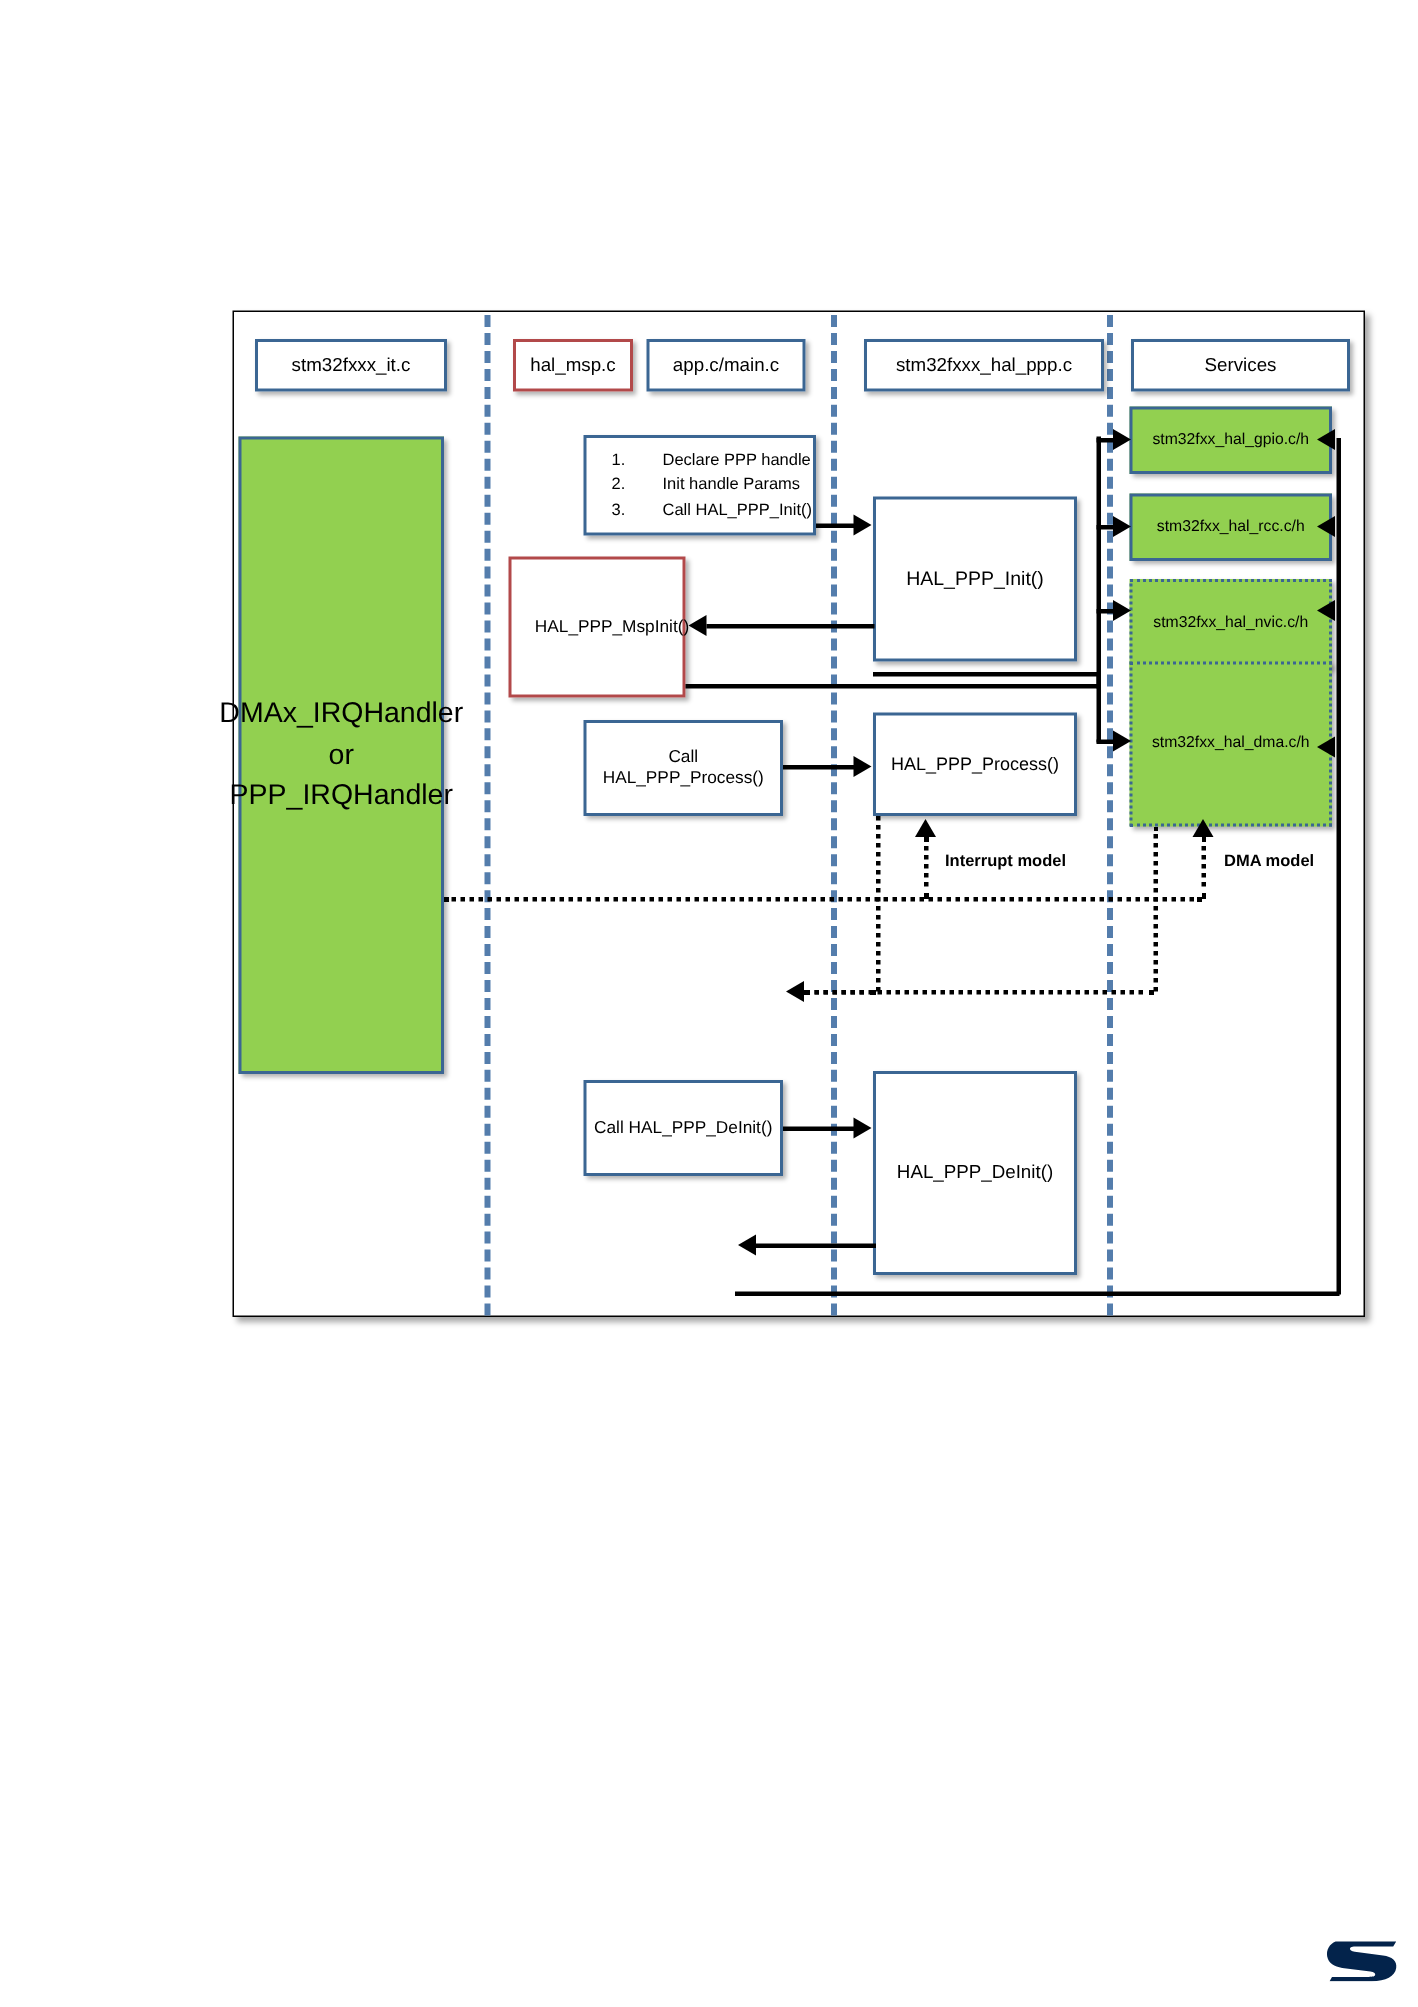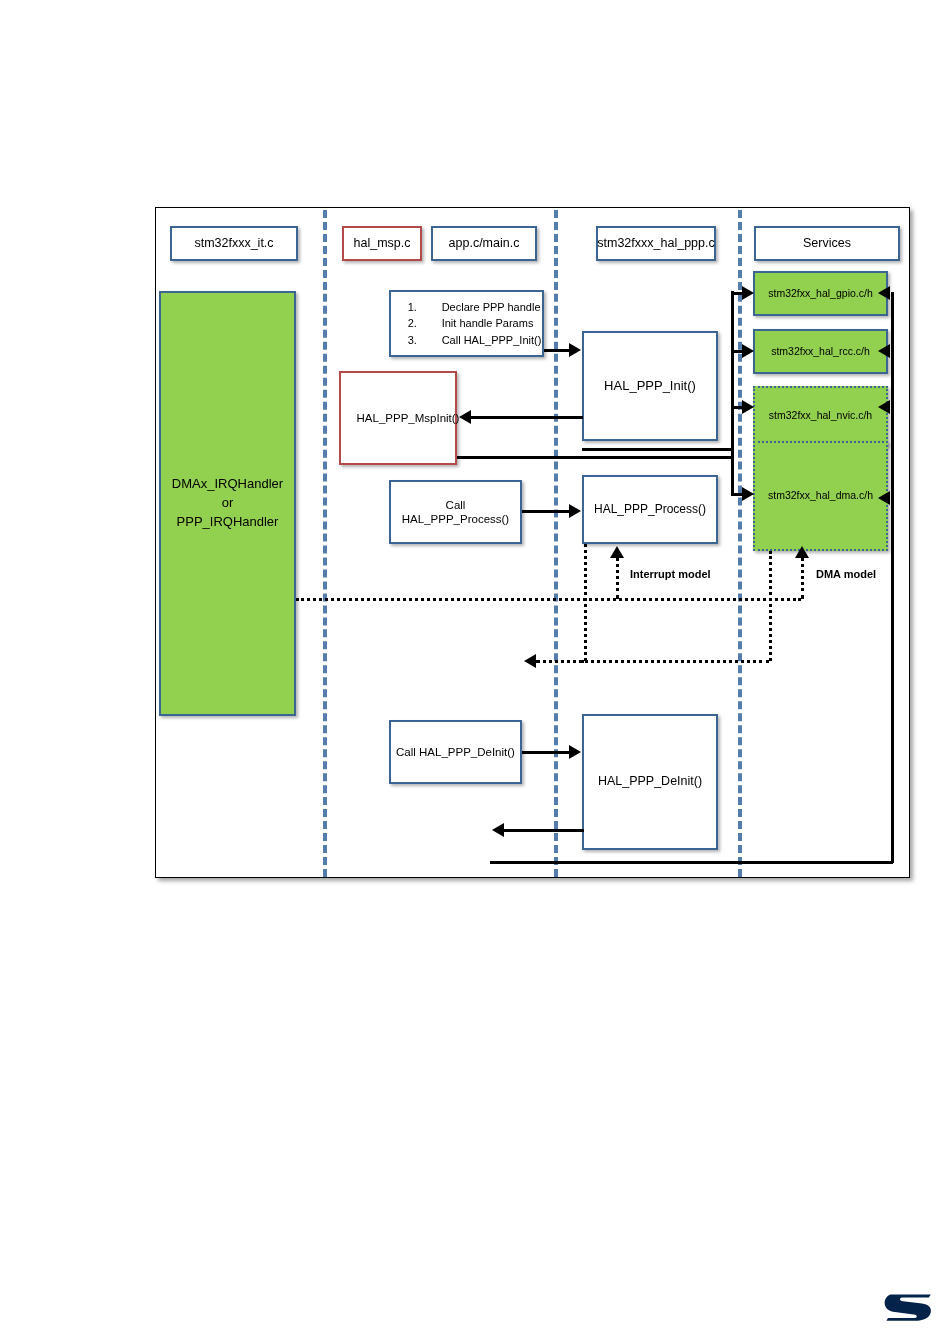--- a/index.html
+++ b/index.html
@@ -117,21 +117,21 @@
     display: block;
     text-align: left;
     font-size: 11px;
     padding-left: 16px;
     line-height: 1.5;
   }
   .steps .row { display: flex; }
   .steps .num { width: 34px; }
 
   .irq-text {
-    font-size: 13px;
+    font-size: 19px;
     line-height: 1.45;
   }
 
   .cb-text {
     display: block;
     text-align: left;
     font-size: 11.5px;
     font-weight: bold;
     padding-left: 14px;
     line-height: 1.5;
@@ -162,21 +162,21 @@
   </div>
 
   <div class="box box-red header-box shadowed" style="left:186px; top:18px; width:80px;">
     <span>hal_msp.c</span>
   </div>
 
   <div class="box box-blue header-box shadowed" style="left:275px; top:18px; width:106px;">
     <span>app.c/main.c</span>
   </div>
 
-  <div class="box box-blue header-box shadowed" style="left:420px; top:18px; width:120px;margin-left:20px;">
+  <div class="box box-blue header-box shadowed" style="left:420px; top:18px; width:160px;">
     <span>stm32fxxx_hal_ppp.c</span>
   </div>
 
   <div class="box box-blue header-box shadowed" style="left:598px; top:18px; width:146px;">
     <span>Services</span>
   </div>
 
   <div class="box green-solid shadowed irq-text" style="left:3px; top:83px; width:137px; height:425px; flex-direction:column;">
     <span>DMAx_IRQHandler</span>
     <span>or</span>

